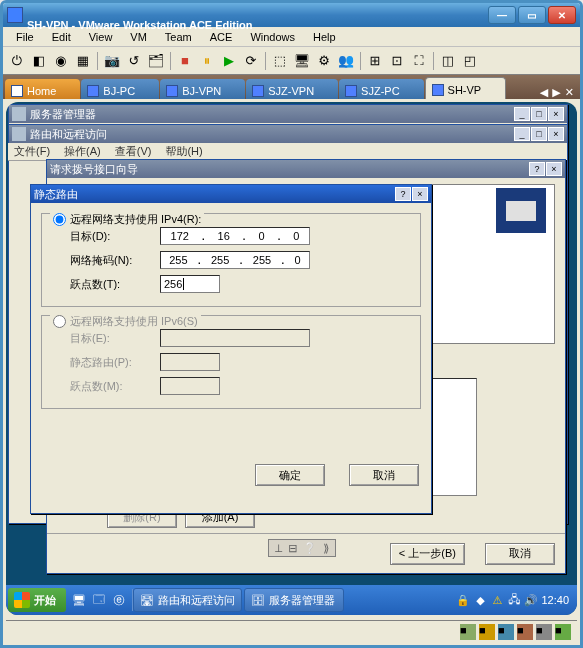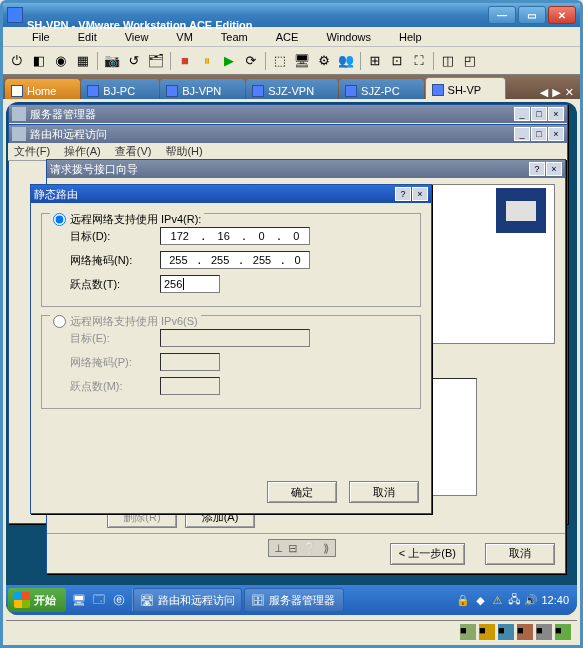--- a/index.html
+++ b/index.html
@@ -8,21 +8,21 @@
 .outer-window { width: 583px; height: 648px; border: 3px solid #4a90c2; border-radius: 6px 6px 0 0; background: #ece9d8; position: relative; }
 
 .titlebar { height: 24px; background: linear-gradient(#6ab0e0, #3a80c0 50%, #2a70b0); display: flex; align-items: center; padding: 0 4px; border-radius: 3px 3px 0 0; }
 .titlebar .app-icon { width: 16px; height: 16px; background: #4080ff; border: 1px solid #305090; margin-right: 4px; }
 .titlebar .title-text { color: #fff; font-weight: bold; flex: 1; margin-top: 20px; }
 .winctl { display: flex; gap: 2px; }
 .winbtn { width: 28px; height: 18px; border-radius: 3px; display: flex; align-items: center; justify-content: center; font-size: 10px; font-weight: bold; color: #fff; cursor: pointer; }
 .winbtn.min, .winbtn.max { background: linear-gradient(#7ab8e8,#4a90c8); border: 1px solid #3070a0; }
 .winbtn.close { background: linear-gradient(#f08070,#d04030); border: 1px solid #a03020; }
 
-.menubar { height: 20px; background: #ece9d8; display: flex; align-items: center; padding: 0 21px; gap: 12px; border-bottom: 1px solid #c0c0c0; }
+.menubar { height: 20px; background: #ece9d8; display: flex; align-items: center; padding: 0 5px; gap: 2px; border-bottom: 1px solid #c0c0c0; }
 .menuitem { padding: 2px 8px; cursor: pointer; }
 
 .toolbar { height: 28px; background: #ece9d8; border-bottom: 1px solid #808080; display: flex; align-items: center; padding: 2px 4px; gap: 2px; }
 .tbtn { width: 20px; height: 20px; border: 1px solid transparent; display: flex; align-items: center; justify-content: center; cursor: pointer; font-size: 13px; }
 .tsep { width: 1px; height: 18px; background: #a0a0a0; margin: 0 2px; }
 .tbtn.play { color: #00a000; }
 .tbtn.pause { color: #e0a000; }
 .tbtn.stop { color: #d04030; }
 
 .tabstrip { height: 24px; background: linear-gradient(#8a6f5a,#6a5040); display: flex; align-items: flex-end; padding: 0 2px; position: relative; }
@@ -69,21 +69,21 @@
 .radio-row { position: absolute; left: 8px; top: -2px; display: flex; align-items: center; gap: 4px; background: #ece9d8; padding: 0 3px; }
 .radio-row input { margin: 0; }
 .field-row { display: flex; align-items: center; height: 24px; }
 .field-row .lbl { width: 90px; }
 .ipbox { width: 150px; height: 18px; background: #fff; border: 1px inset #808080; display: flex; align-items: center; justify-content: space-around; font-family: monospace; font-size: 11px; padding: 0 4px; }
 .ipbox.disabled { background: #ece9d8; }
 .numbox { width: 60px; height: 18px; background: #fff; border: 1px inset #808080; padding: 0 3px; display:flex; align-items:center; }
 .numbox.disabled { background: #ece9d8; }
 .group.disabled .lbl, .group.disabled .radio-row span { color: #909090; }
 
-.staticroute .dlg-btns { position: absolute; right: 12px; bottom: 10px; display: flex; gap: 12px; }
+.staticroute .dlg-btns { position: absolute; right: 12px; bottom: 27px; display: flex; gap: 24px; }
 
 .taskbar { position: absolute; left: 0; right: 0; bottom: 0; height: 30px; background: linear-gradient(#3a80d8,#2060b8); display: flex; align-items: center; padding: 0 2px; }
 .start-btn { height: 24px; padding: 0 10px 0 6px; background: linear-gradient(#5aaf4a,#3a8f2a); color: #fff; font-weight: bold; border-radius: 3px; display: flex; align-items: center; gap: 4px; cursor: pointer; }
 .start-btn .flag { width: 16px; height: 16px; background: conic-gradient(#f25022 0 25%, #7fba00 0 50%, #ffb900 0 75%, #00a4ef 0); border-radius: 2px; }
 .ql { display: flex; gap: 2px; margin: 0 4px; }
 .ql span { width: 18px; height: 20px; display: flex; align-items:center; justify-content:center; color: #fff; cursor: pointer; }
 .task-btn { height: 24px; min-width: 100px; background: linear-gradient(#5890d8,#3a70b8); color: #fff; border: 1px solid #2a60a8; border-radius: 3px; display: flex; align-items: center; padding: 0 6px; gap: 4px; margin-right: 2px; cursor: pointer; }
 .tray { margin-left: auto; display: flex; align-items: center; gap: 3px; color: #fff; padding: 0 6px; }
 .tray .clock { font-size: 11px; }
 .tray span.ic { width: 14px; height: 14px; display:inline-flex; align-items:center; justify-content:center; font-size:11px; }
@@ -284,21 +284,21 @@
         <div class="group disabled">
           <div class="radio-row">
               <input type="radio" style="">
               <span>远程网络支持使用 IPv6(S)</span>
             </div>
           <div class="field-row">
               <div class="lbl">目标(E):</div>
               <div class="ipbox disabled"></div>
             </div>
           <div class="field-row">
-              <div class="lbl">网络掩码(P):</div>
+              <div class="lbl">静态路由(P):</div>
               <div class="numbox disabled"></div>
             </div>
           <div class="field-row">
               <div class="lbl">跃点数(M):</div>
               <div class="numbox disabled"></div>
             </div>
         </div>
 
         <div class="dlg-btns">
           <button class="btn">确定</button>

